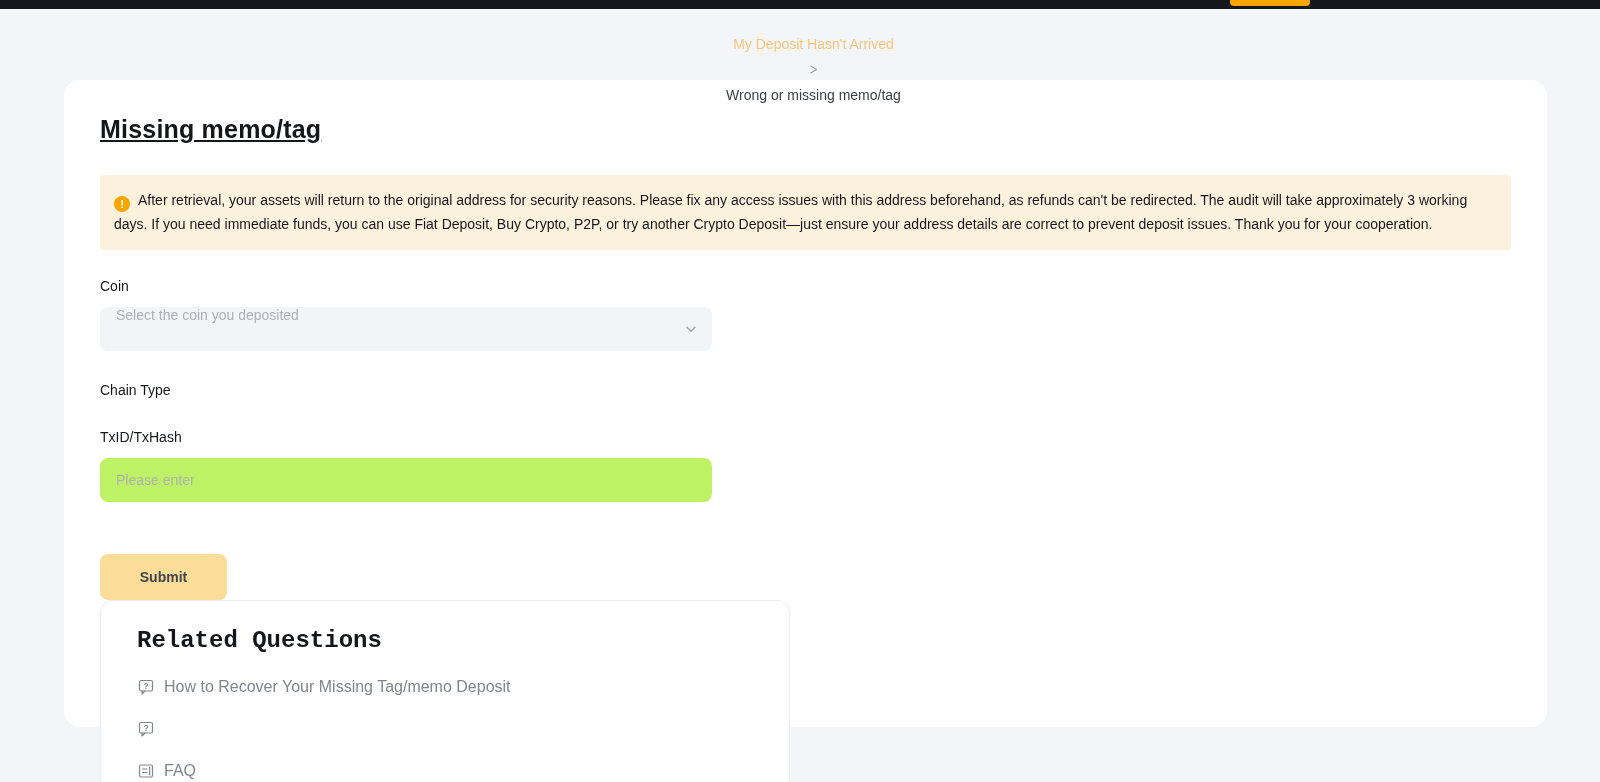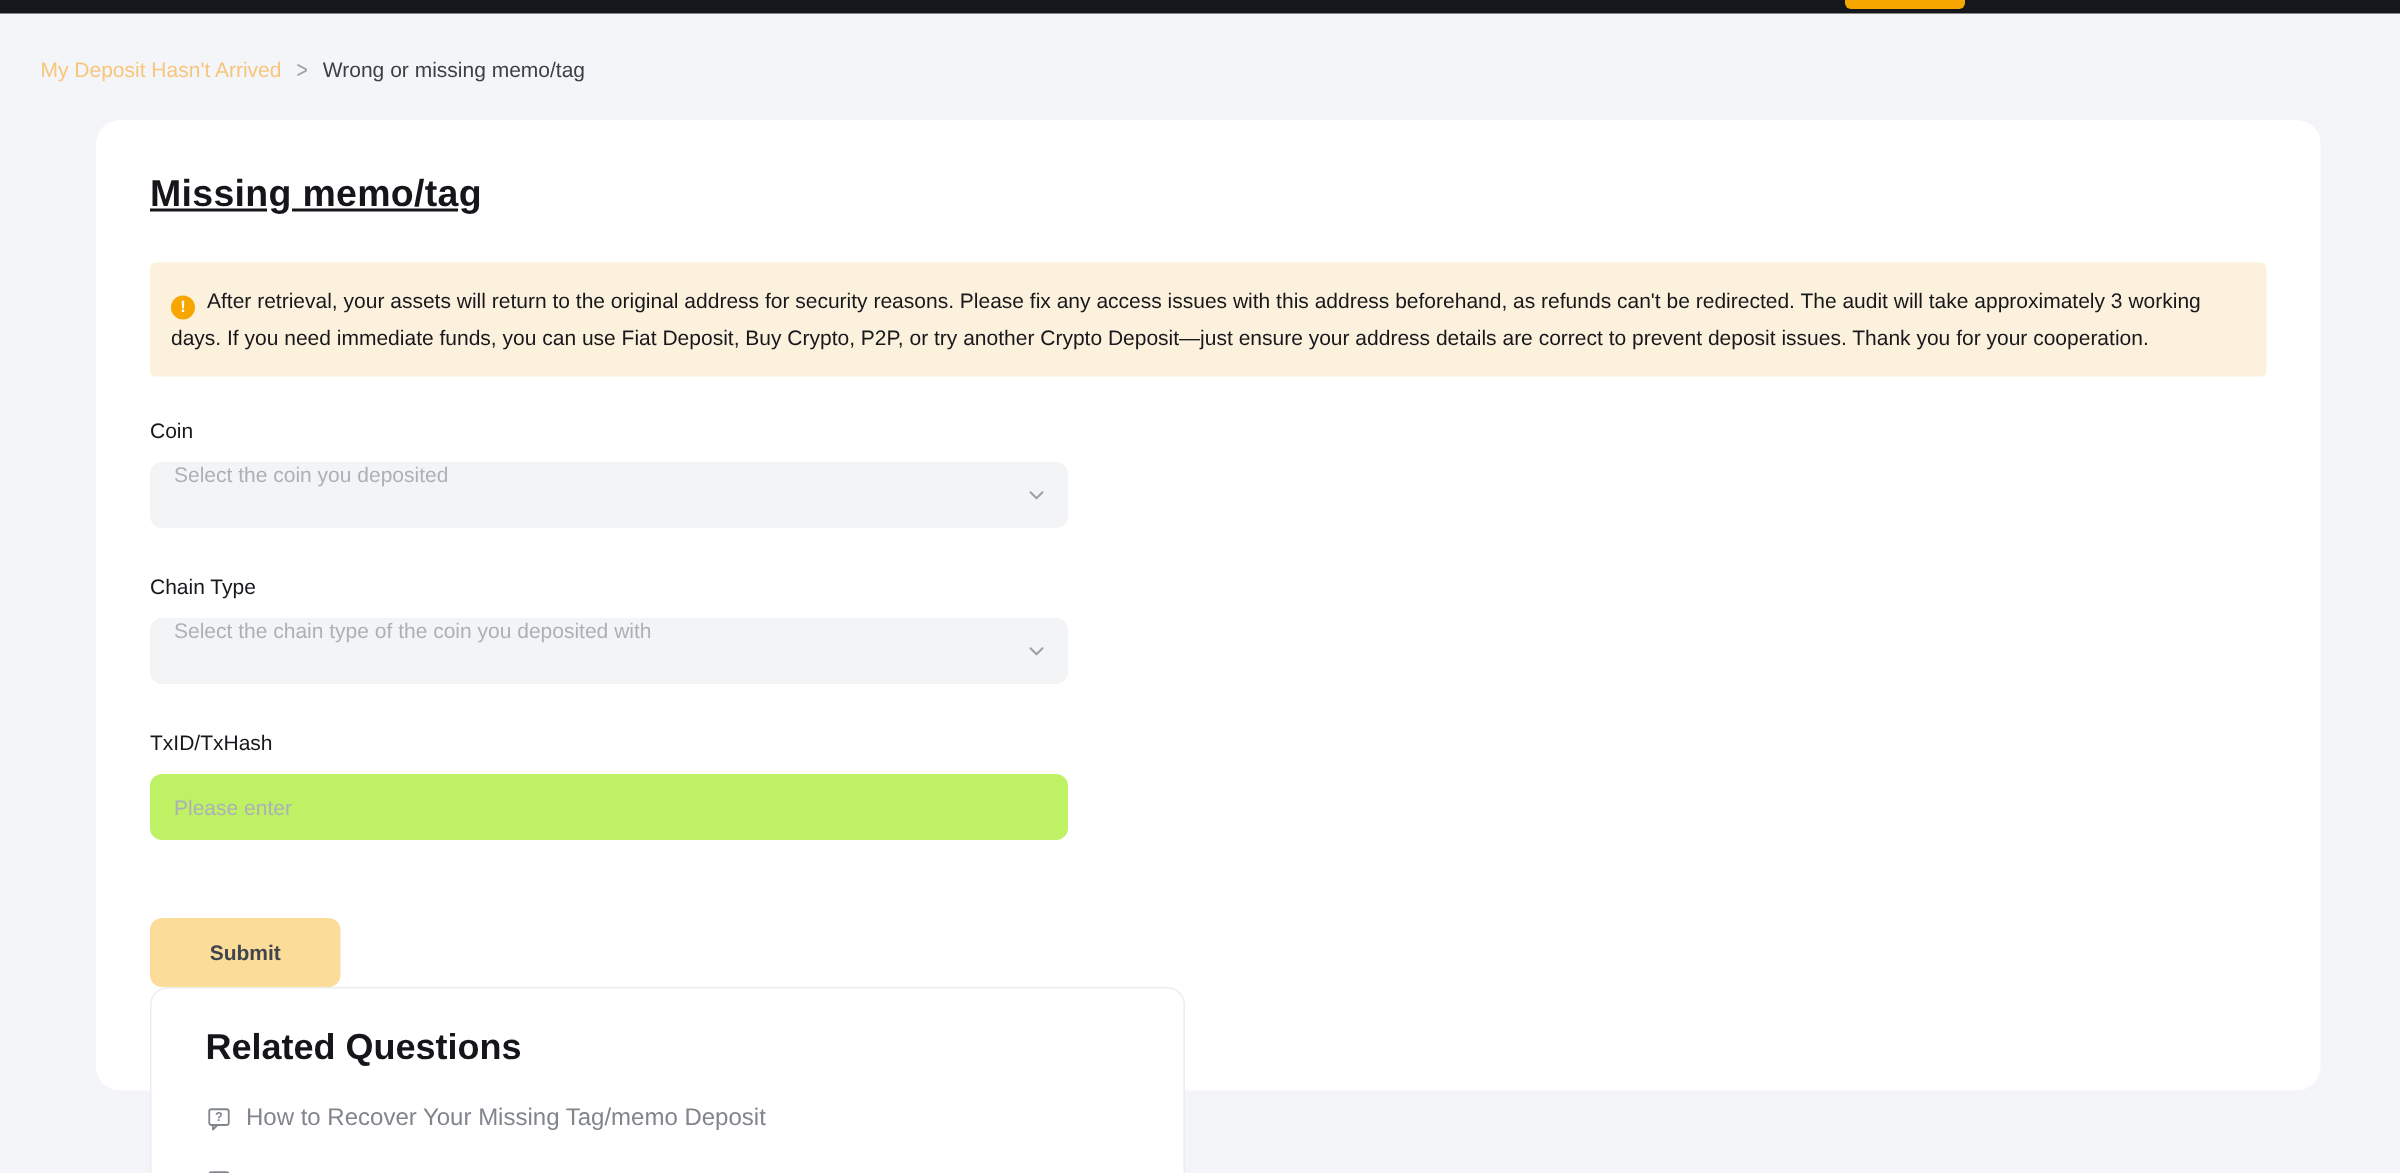--- a/index.html
+++ b/index.html
@@ -23,20 +23,21 @@
     background: #f7a600;
     border-radius: 0 0 4px 4px;
   }
   
   .breadcrumb {
     display: flex; align-items: center;
     gap: 10px;
     margin: 27px 0 0 27px;
     font-size: 14px;
     height: 20px;
+    flex-direction: column;
   }
   .crumb-link { color: #f7c67c; cursor: pointer; }
   .crumb-sep { color: #9da1a7; font-size: 13px; transform: scaleY(1.25); display:inline-block; }
   .crumb-current { color: #3d4046; }
   
   .main-card {
     margin: 24px 0 0 64px;
     width: 1483px; height: 647px;
     background: #ffffff;
     border-radius: 16px;
@@ -133,20 +134,21 @@
     align-self: flex-start;
     border: 1px solid #ebedf0;
     border-radius: 12px;
     padding: 26px 36px 30px 36px;
     background: #ffffff;
   }
   .related-title {
     font-size: 24px;
     font-weight: 700;
     color: #15161a;
+    font-family: Liberation Mono, monospace;
   }
   .related-item {
     display: flex; align-items: center;
     gap: 9px;
     margin-top: 24px;
     font-size: 16px;
     color: #81858c;
     cursor: pointer;
   }
   .related-item:first-of-type { margin-top: 26px; }
@@ -184,28 +186,20 @@
           <span class="chevron">
             <svg width="14" height="14" viewBox="0 0 14 14" fill="none" stroke="#9da1a8" stroke-width="1.4" stroke-linecap="round" stroke-linejoin="round">
                 <path d="M3 5.2 L7 9.2 L11 5.2"></path>
               </svg>
           </span>
         </div>
       </div>
 
       <div class="field-group">
         <div class="field-label">Chain Type</div>
-        <div class="control">
-          <span class="ph">Select the chain type of the coin you deposited with</span>
-          <span class="chevron">
-            <svg width="14" height="14" viewBox="0 0 14 14" fill="none" stroke="#9da1a8" stroke-width="1.4" stroke-linecap="round" stroke-linejoin="round">
-                <path d="M3 5.2 L7 9.2 L11 5.2"></path>
-              </svg>
-          </span>
-        </div>
       </div>
 
       <div class="field-group">
         <div class="field-label">TxID/TxHash</div>
         <input class="text-input" type="text" placeholder="Please enter" style="">
       </div>
 
       <button class="submit-btn">Submit</button>
     </div>
 

